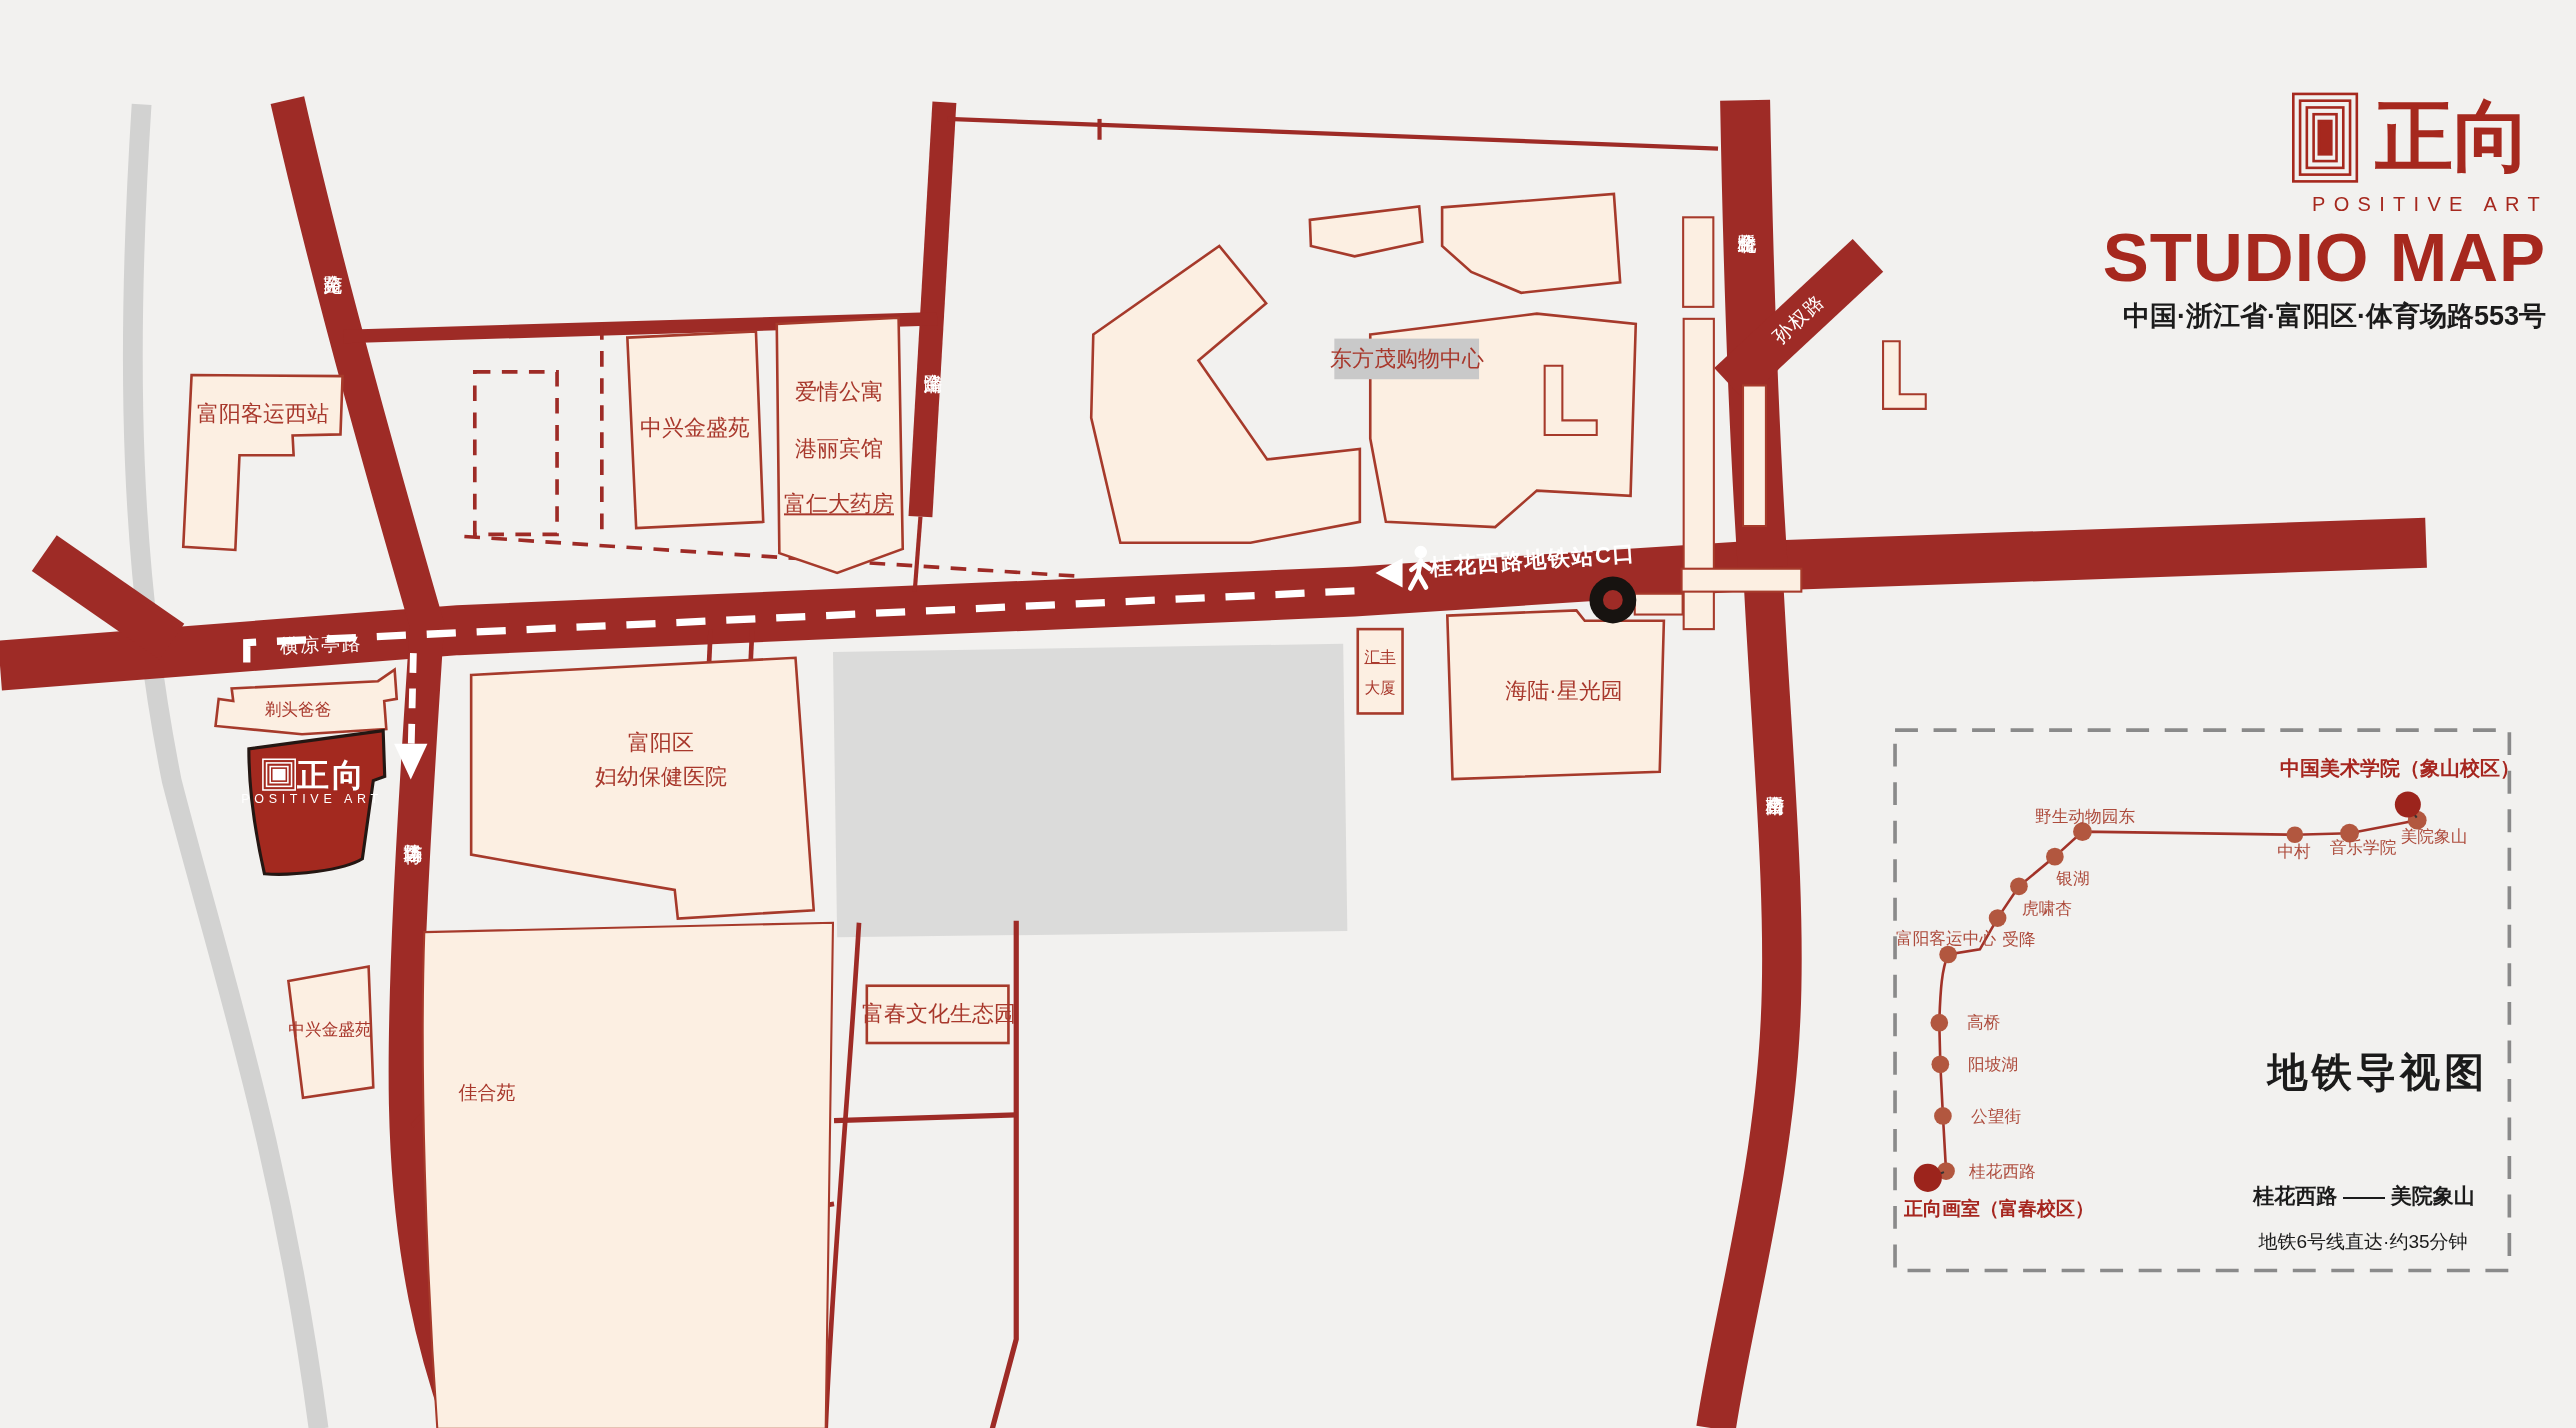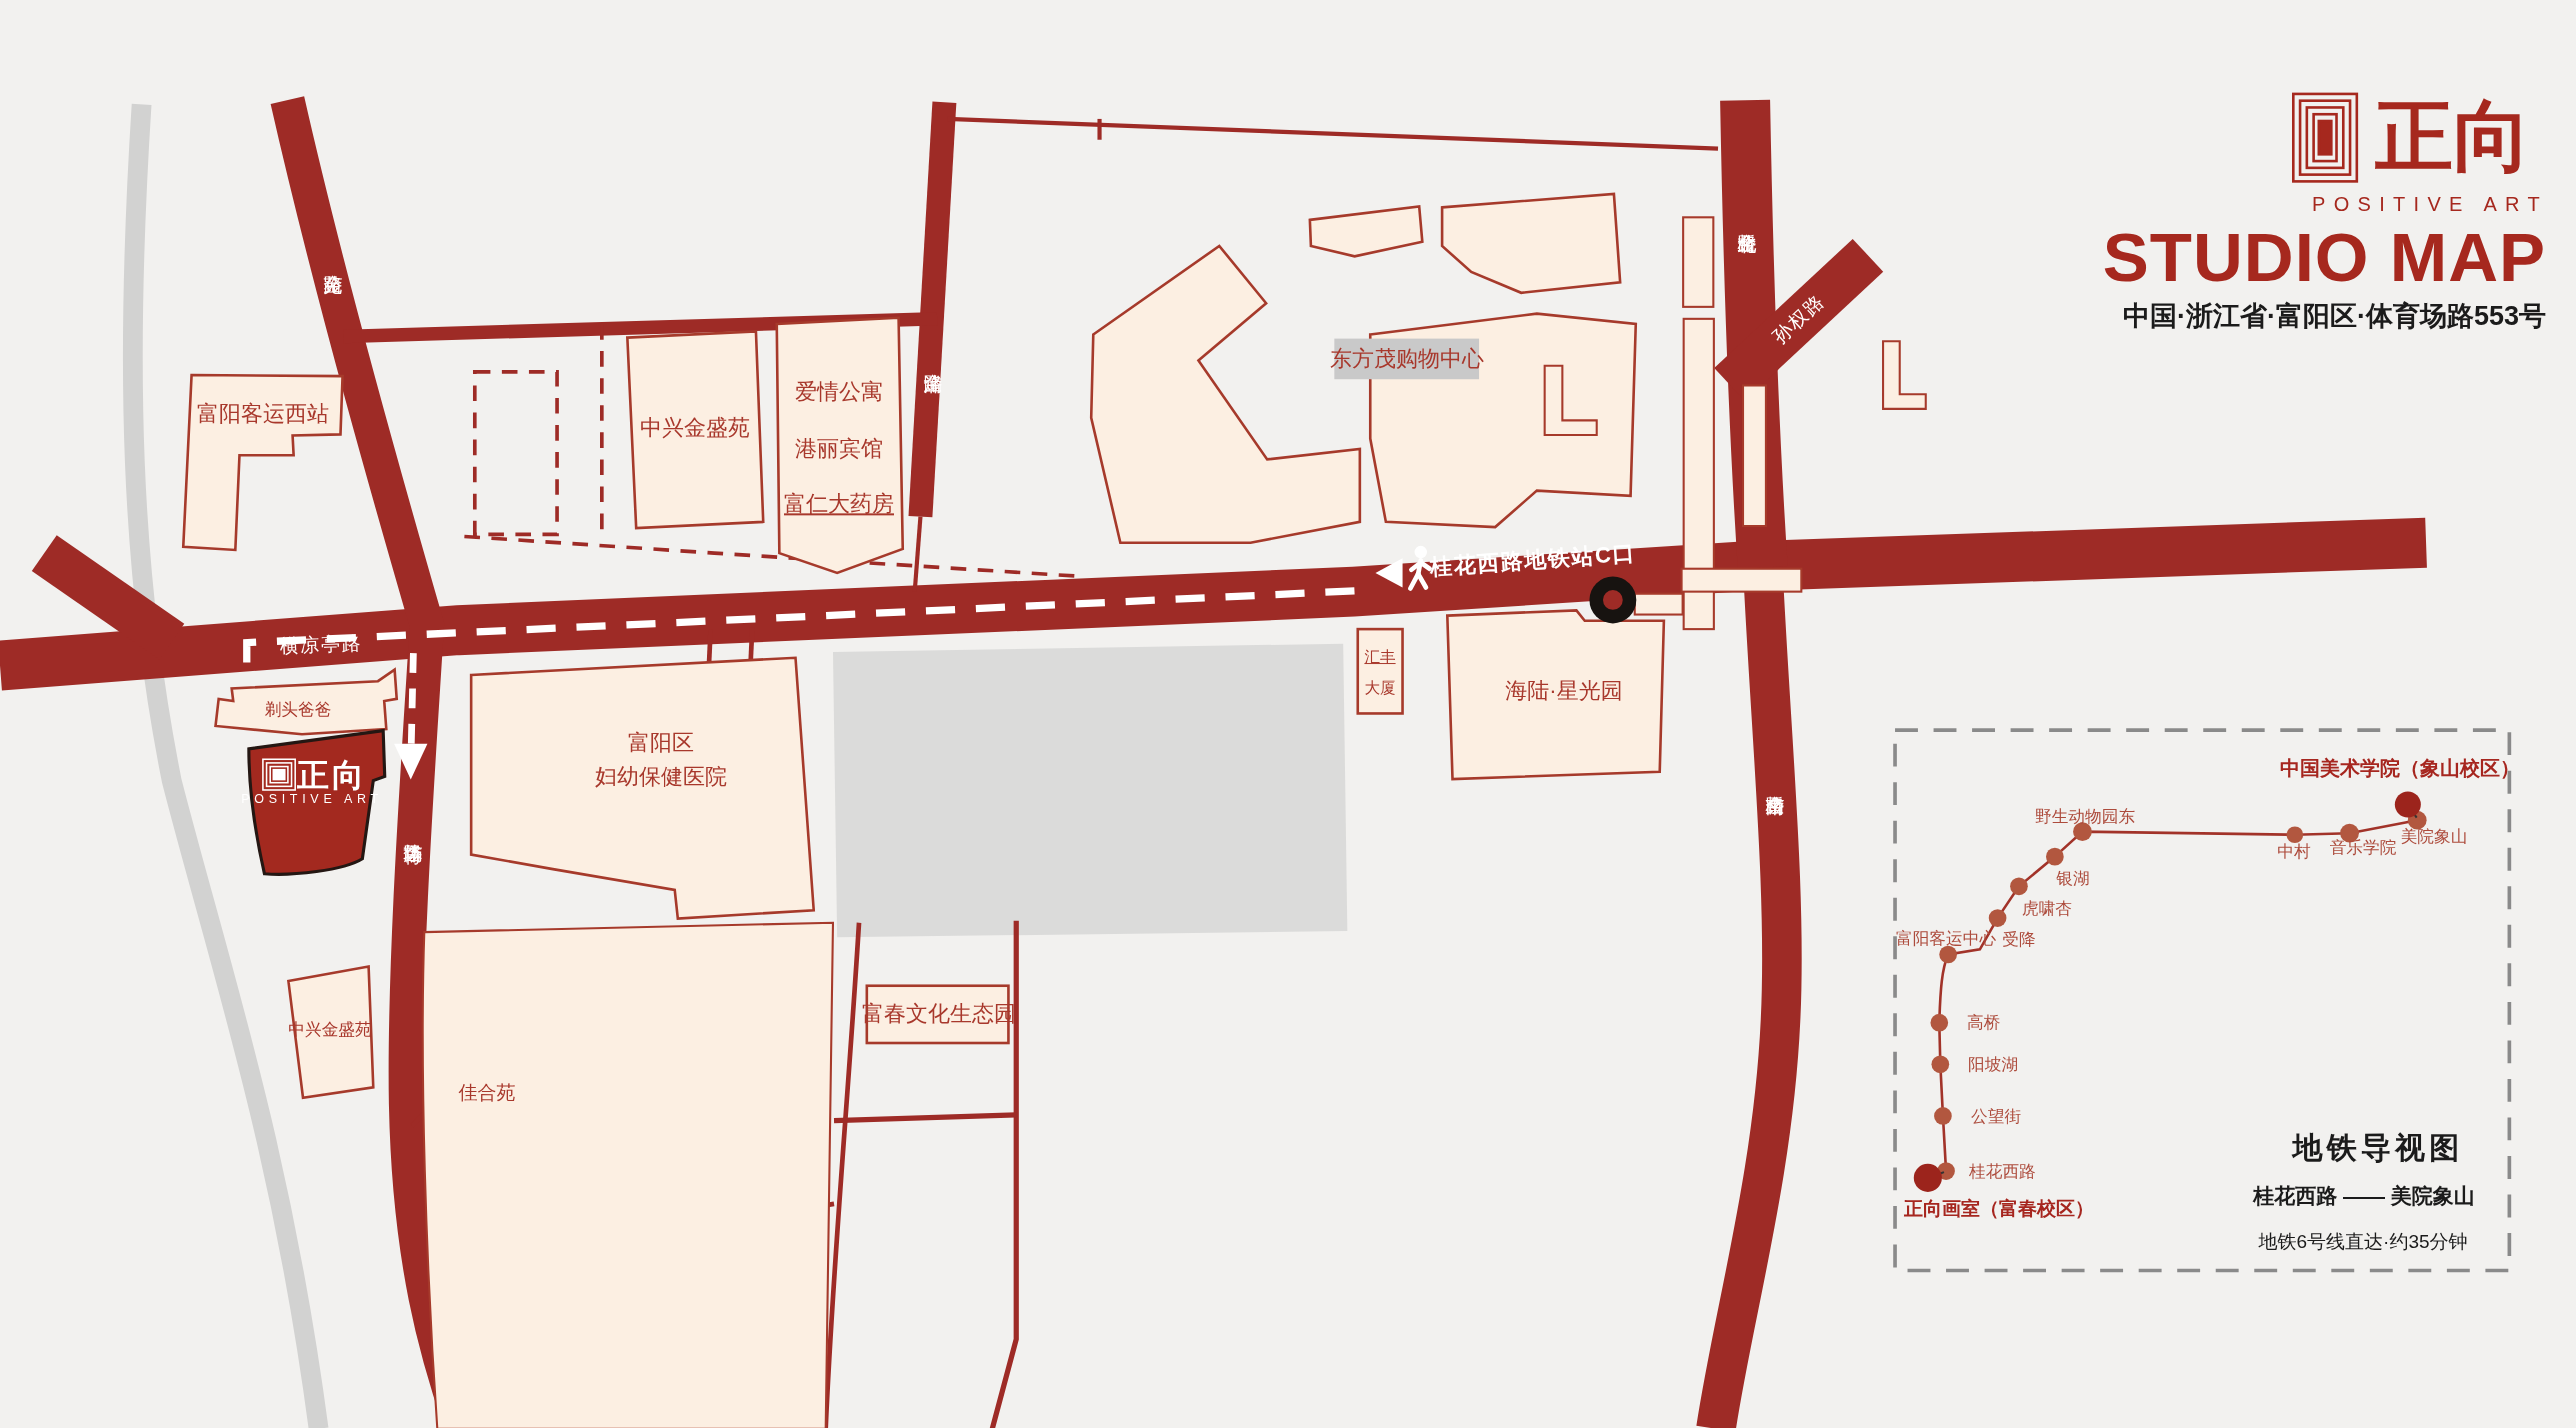--- a/index.html
+++ b/index.html
@@ -175,21 +175,21 @@
 <div class="lbl studio-logo-cn" style="left:332px;top:775px;">正向</div>
 <div class="lbl studio-logo-en" style="left:312px;top:799px;">POSITIVE ART</div>
 
 <div class="lbl accent" style="left:2453px;top:136px;font-size:78px;font-weight:bold;font-family:'DejaVu Serif','Liberation Serif',serif;">正向</div>
 <div class="lbl accent" style="left:2430px;top:204px;font-size:20px;letter-spacing:8.3px;">POSITIVE ART</div>
 <div class="ral accent" style="top:218px;font-size:69px;font-weight:bold;letter-spacing:1px;">STUDIO MAP</div>
 <div class="ral blk" style="top:298px;font-size:27px;font-weight:bold;">中国·浙江省·富阳区·体育场路553号</div>
 
 <div class="lbl ins-strong" style="left:2400px;top:768px;font-size:20px;">中国美术学院（象山校区）</div>
 <div class="lbl ins-strong" style="left:1999px;top:1209px;font-size:19px;">正向画室（富春校区）</div>
-<div class="lbl blk" style="left:2378px;top:1148px;font-size:30px;font-weight:bold;letter-spacing:4.2px;">地铁导视图</div>
+<div class="lbl blk" style="left:2378px;top:1072px;font-size:40px;font-weight:bold;letter-spacing:4.2px;">地铁导视图</div>
 <div class="lbl blk" style="left:2364px;top:1196px;font-size:21px;font-weight:bold;">桂花西路 —— 美院象山</div>
 <div class="lbl blk" style="left:2363px;top:1242px;font-size:19px;">地铁6号线直达·约35分钟</div>
 
 <div class="st-r st" style="left:1969px;top:1171px;">桂花西路</div>
 <div class="st-r st" style="left:1971px;top:1116px;">公望街</div>
 <div class="st-r st" style="left:1968px;top:1064px;">阳坡湖</div>
 <div class="st-r st" style="left:1967px;top:1022px;">高桥</div>
 <div class="lbl st" style="left:1946px;top:940px;font-family:Liberation Mono, monospace;">富阳客运中心</div>
 <div class="lbl st" style="left:2019px;top:940px;">受降</div>
 <div class="lbl st" style="left:2047px;top:909px;">虎啸杏</div>

